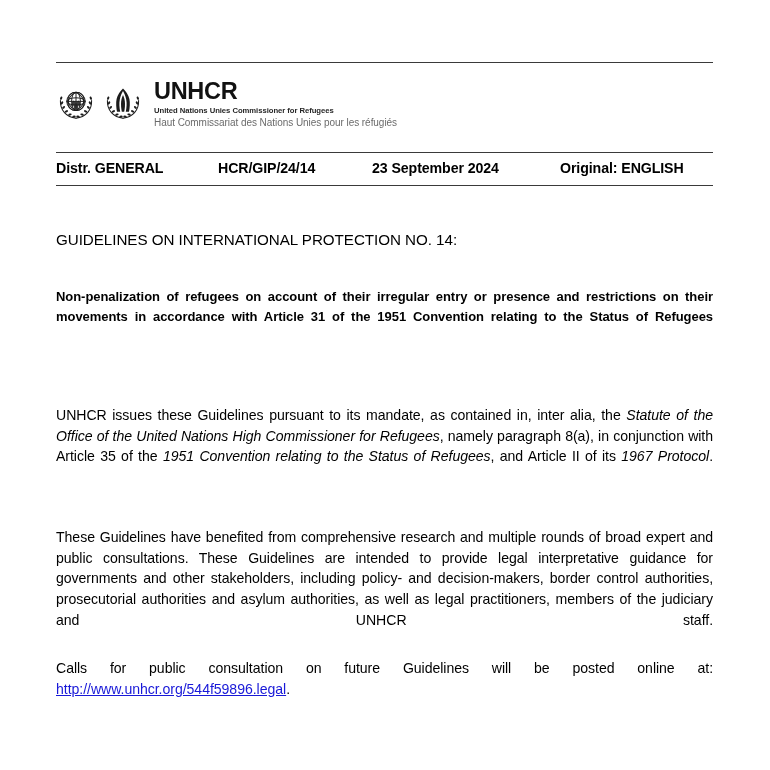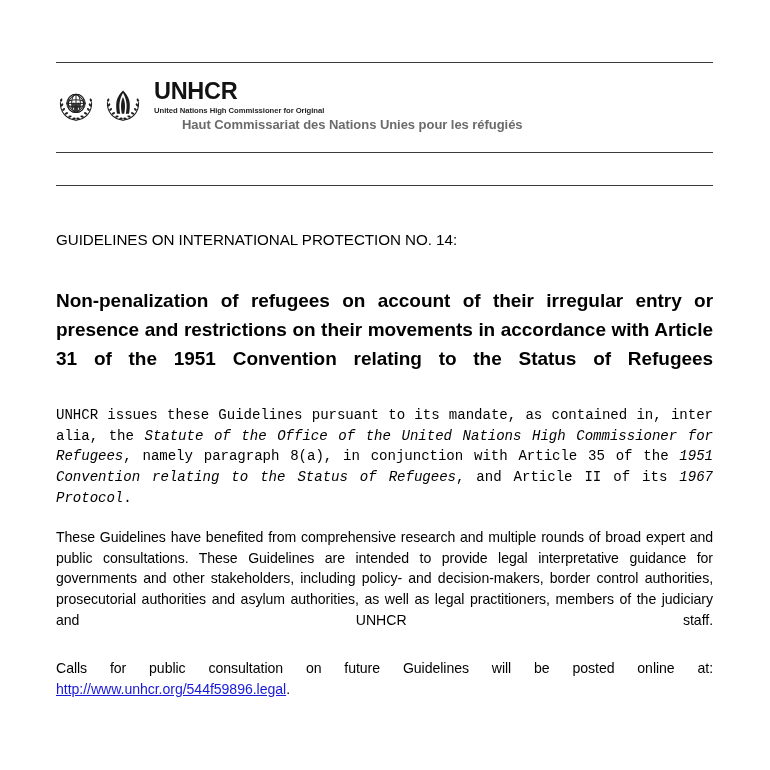--- a/index.html
+++ b/index.html
@@ -59,26 +59,25 @@
   }
   .wordmark-sub1 {
     font-size: 7.7px;
     font-weight: bold;
     letter-spacing: -0.05px;
     line-height: 1.35;
     margin-top: 2px;
     color: #262626;
   }
   .wordmark-sub2 {
-    font-size: 13px;
-    font-weight: bold;
+    font-size: 10px;
+    font-weight: normal;
     letter-spacing: -0.05px;
     line-height: 1.35;
     color: #6b6b6b;
-    margin-left: 28px;
   }
 
   
   .distr-row {
     position: absolute;
     left: 56px;
     top: 160px;
     width: 657px;
     height: 22px;
     font-size: 14.2px;
@@ -100,21 +99,21 @@
   }
   .title-main {
     top: 230px;
     font-size: 15.2px;
     font-weight: normal;
     letter-spacing: -0.05px;
     line-height: 1.35;
   }
   .title-sub {
     top: 287px;
-    font-size: 19px;
+    font-size: 13px;
     font-weight: bold;
     letter-spacing: -0.05px;
     line-height: 1.52;
     text-align: justify;
     text-justify: inter-word;
   }
   .title-sub::after {
     content: "";
     display: inline-block;
     width: 100%;
@@ -129,21 +128,21 @@
     line-height: 1.47;
     text-align: justify;
     text-justify: inter-word;
     letter-spacing: -0.05px;
   }
   .para::after {
     content: "";
     display: inline-block;
     width: 100%;
   }
-  .para-1 { top: 405px; font-family: Liberation Mono, monospace; }
+  .para-1 { top: 405px; }
   .para-2 { top: 495px; margin-top: 32px; }
   .para-3 { top: 658px; }
   .para i { font-style: italic; }
 
   a.link {
     color: #1818d8;
     text-decoration: underline;
   }
 </style>
 </head>
@@ -212,27 +211,33 @@
           <ellipse cx="81" cy="61" rx="4.4" ry="2.6" transform="rotate(44 81 61)"></ellipse>
           <ellipse cx="74" cy="71" rx="4.4" ry="2.6" transform="rotate(28 74 71)"></ellipse>
           <ellipse cx="65" cy="79" rx="4.4" ry="2.6" transform="rotate(16 65 79)"></ellipse>
           <ellipse cx="55" cy="84" rx="4.4" ry="2.6" transform="rotate(6 55 84)"></ellipse>
         </g>
       </svg>
     </span>
 
     <span class="wordmark">
       <span class="wordmark-main">UNHCR</span>
-      <span class="wordmark-sub1">United Nations High Commissioner for Original</span>
+      <span class="wordmark-sub1">United Nations Unies Commissioner for Refugees</span>
       <span class="wordmark-sub2">Haut Commissariat des Nations Unies pour les réfugiés</span>
     </span>
   </div>
 
   <div class="rule rule-mid"></div>
 
+  <div class="distr-row">
+    <span class="d-distr">Distr. GENERAL</span>
+    <span class="d-symbol">HCR/GIP/24/14</span>
+    <span class="d-date">23 September 2024</span>
+    <span class="d-orig">Original: ENGLISH</span>
+  </div>
 
   <div class="rule rule-bottom"></div>
 
   <div class="title-block title-main">GUIDELINES ON INTERNATIONAL PROTECTION NO. 14:</div>
 
   <div class="title-block title-sub">Non-penalization of refugees on account of their irregular entry or presence and restrictions on their movements in accordance with Article 31 of the 1951 Convention relating to the Status of Refugees</div>
 
   <div class="para para-1">
     <span>UNHCR issues these Guidelines pursuant to its mandate, as contained in, inter alia, the </span><i>Statute of the Office of the United Nations High Commissioner for Refugees</i><span>, namely paragraph 8(a), in conjunction with Article 35 of the </span><i>1951 Convention relating to the Status of Refugees</i><span>, and Article II of its </span><i>1967 Protocol</i><span>.</span>
   </div>

